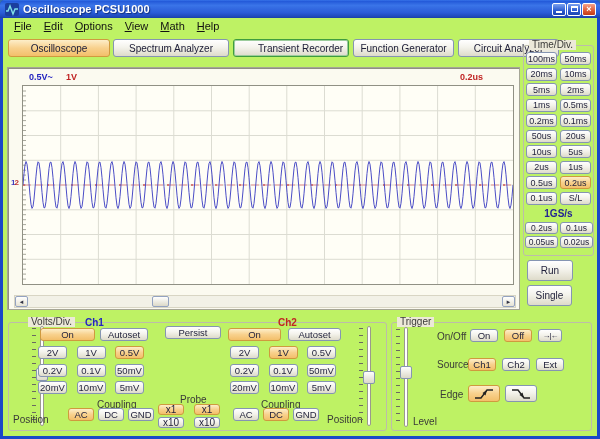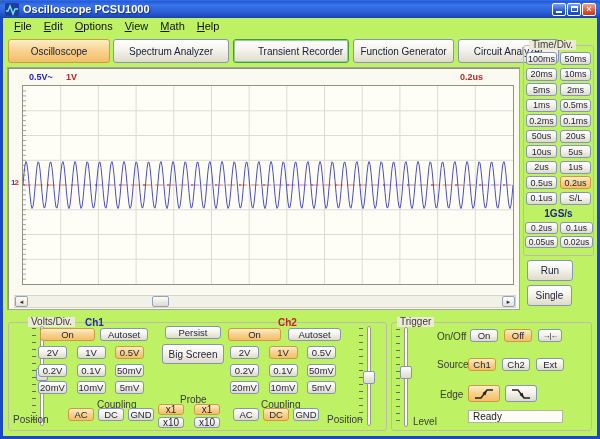--- a/index.html
+++ b/index.html
@@ -15,21 +15,21 @@
     background:linear-gradient(180deg,#7ba1ef,#2a5ad0 60%,#1c46b0);color:#fff;font-size:8px;line-height:1;}
   .tbb.close{background:linear-gradient(180deg,#f5a38b,#e0603c 55%,#c23a17);font-weight:bold;font-size:9px;}
   .glyph-min{display:block;width:6px;height:2px;background:#fff;margin-top:6px;}
   .glyph-max{display:block;width:7px;height:6px;border:1px solid #fff;border-top-width:2px;}
   .body{position:absolute;left:3px;top:18px;width:594px;height:418px;background:#bef264;}
 
   .menubar{position:absolute;left:0;top:0;width:594px;height:16px;display:flex;align-items:center;padding-left:5px;gap:0;}
   .menu-item{font-size:11px;color:#111;padding:1px 6px;}
   .menu-item::first-letter{text-decoration:underline;}
 
-  .tab{position:absolute;top:21px;height:24px;display:flex;align-items:center;justify-content:center;
+  .tab{position:absolute;top:21px;height:18px;display:flex;align-items:center;justify-content:center;
     font-size:10px;color:#20203a;border:1px solid #8595b2;border-radius:3px;
     background:linear-gradient(#ffffff,#f4f3ec 45%,#dedbca);}
   .tab.active{background:linear-gradient(#fdeec9,#f8d18d 50%,#f3bf6a);border-color:#d09a3e;}
   .tab.focused{border-color:#3f9c3f;box-shadow:0 0 0 1px #9ccc9c inset;padding-left:19px;}
 
   .scope-panel{position:absolute;left:4px;top:49px;width:513px;height:243px;background:#fbfaf0;
     border:1px solid #a5a596;box-shadow:inset 1px 1px 0 #8f8f82;}
   .lbl{position:absolute;font-size:9px;font-weight:bold;}
   .lbl.ch1{left:21px;top:4px;color:#2424c0;}
   .lbl.ch2{left:58px;top:4px;color:#c02424;}
@@ -262,21 +262,20 @@
         <div class="btn">5mV</div>
       </div>
     <span class="small-label" style="left:94px;top:381px;">Coupling</span>
     <div class="btn-grid coup-grid" style="left:65px;top:390px;">
         <div class="btn active">AC</div>
         <div class="btn">DC</div>
         <div class="btn">GND</div>
       </div>
 
     <div class="btn abs" style="left:162px;top:308px;width:56px;height:13px;">Persist</div>
-    <div class="btn abs" style="left:159px;top:326px;width:62px;height:20px;font-size:10px;">Big Screen</div>
     <span class="small-label" style="left:177px;top:376px;">Probe</span>
     <div class="btn-grid probe-grid" style="left:155px;top:386px;">
         <div class="btn active">x1</div>
         <div class="btn">x10</div>
       </div>
     <div class="btn-grid probe-grid" style="left:191px;top:386px;">
         <div class="btn active">x1</div>
         <div class="btn">x10</div>
       </div>
 
@@ -333,17 +332,14 @@
           <polyline points="2,10 8,10 14,2 20,2" fill="none" stroke="#222" stroke-width="1.4"></polyline>
           <polygon points="14,2 9.5,5 12.5,7.5" fill="#222"></polygon>
         </svg>
     </div>
     <div class="btn edgebtn" style="left:502px;top:367px;">
       <svg width="22" height="12" viewBox="0 0 22 12">
           <polyline points="2,2 8,2 14,10 20,10" fill="none" stroke="#222" stroke-width="1.4"></polyline>
           <polygon points="14,10 9.5,7 12.5,4.5" fill="#222"></polygon>
         </svg>
     </div>
-    <div class="readyfield">
-      <span>Ready</span>
-    </div>
   </div>
 </div>
 
 </body></html>

